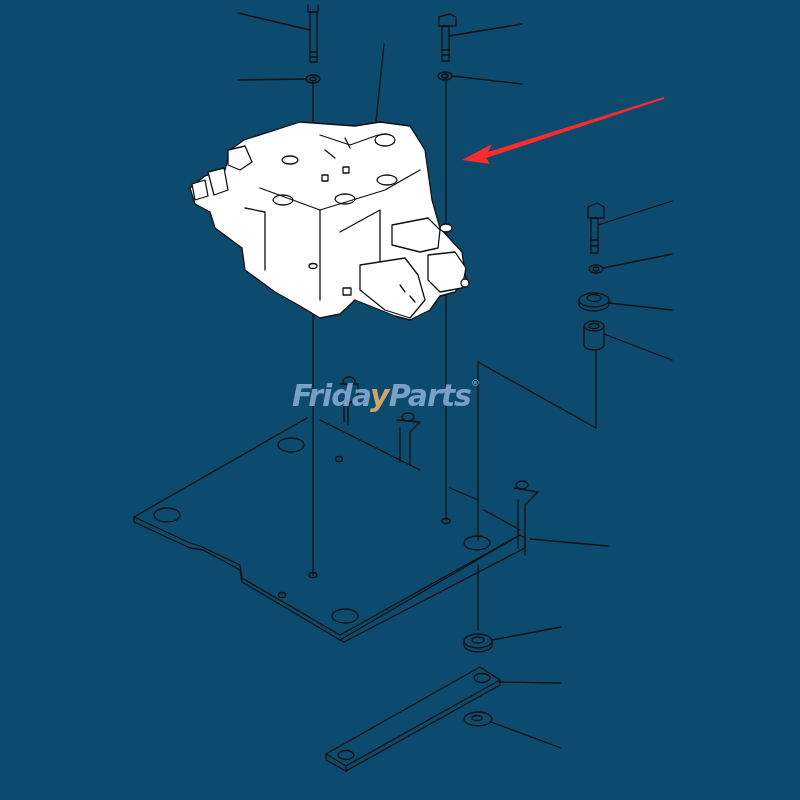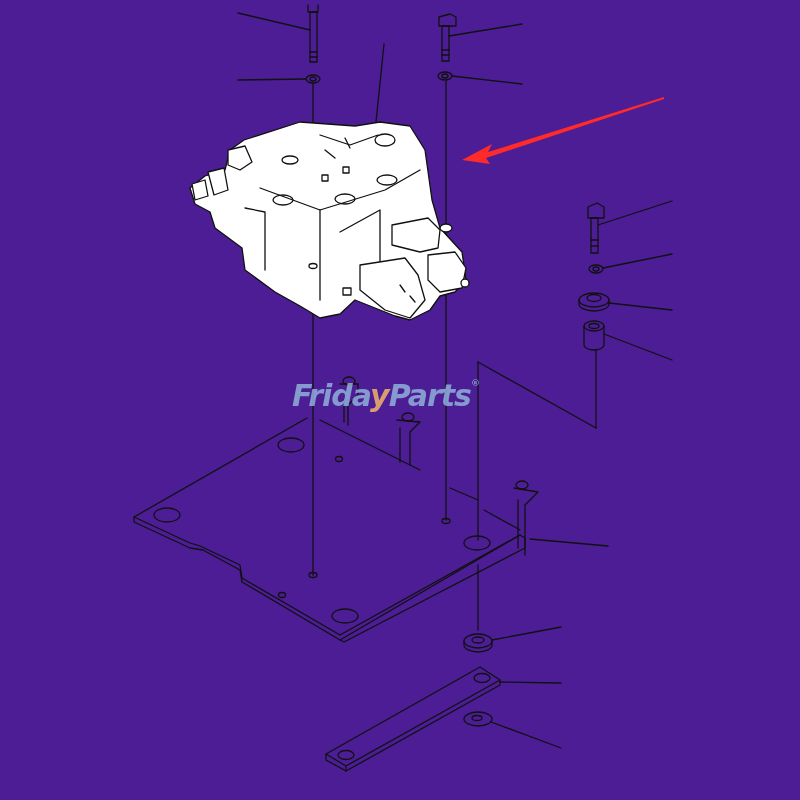--- a/index.html
+++ b/index.html
@@ -1,16 +1,16 @@
 <!DOCTYPE html>
 <html><head>
 <meta charset="utf-8">
 <style>
   html, body { margin:0; padding:0; background:#ffffff; }
-  #canvas { position:relative; width:800px; height:800px; background:#4c1d95; overflow:hidden; }
+  #canvas { position:relative; width:800px; height:800px; background:#0c4a6e; overflow:hidden; }
   svg.diagram { position:absolute; left:0; top:0; }
   .ln { stroke:#111; stroke-width:1.3; fill:none; stroke-linecap:round; stroke-linejoin:round; }
   .fillw { fill:#fff; }
   .watermark {
     position:absolute; left:292px; top:378px;
     font-family:"DejaVu Sans", sans-serif; font-weight:bold; font-style:italic;
     font-size:30px; letter-spacing:-1px; color:#8fb0d8; opacity:0.85;
     white-space:nowrap;
   }
   .watermark .v { color:#f0b46a; }

